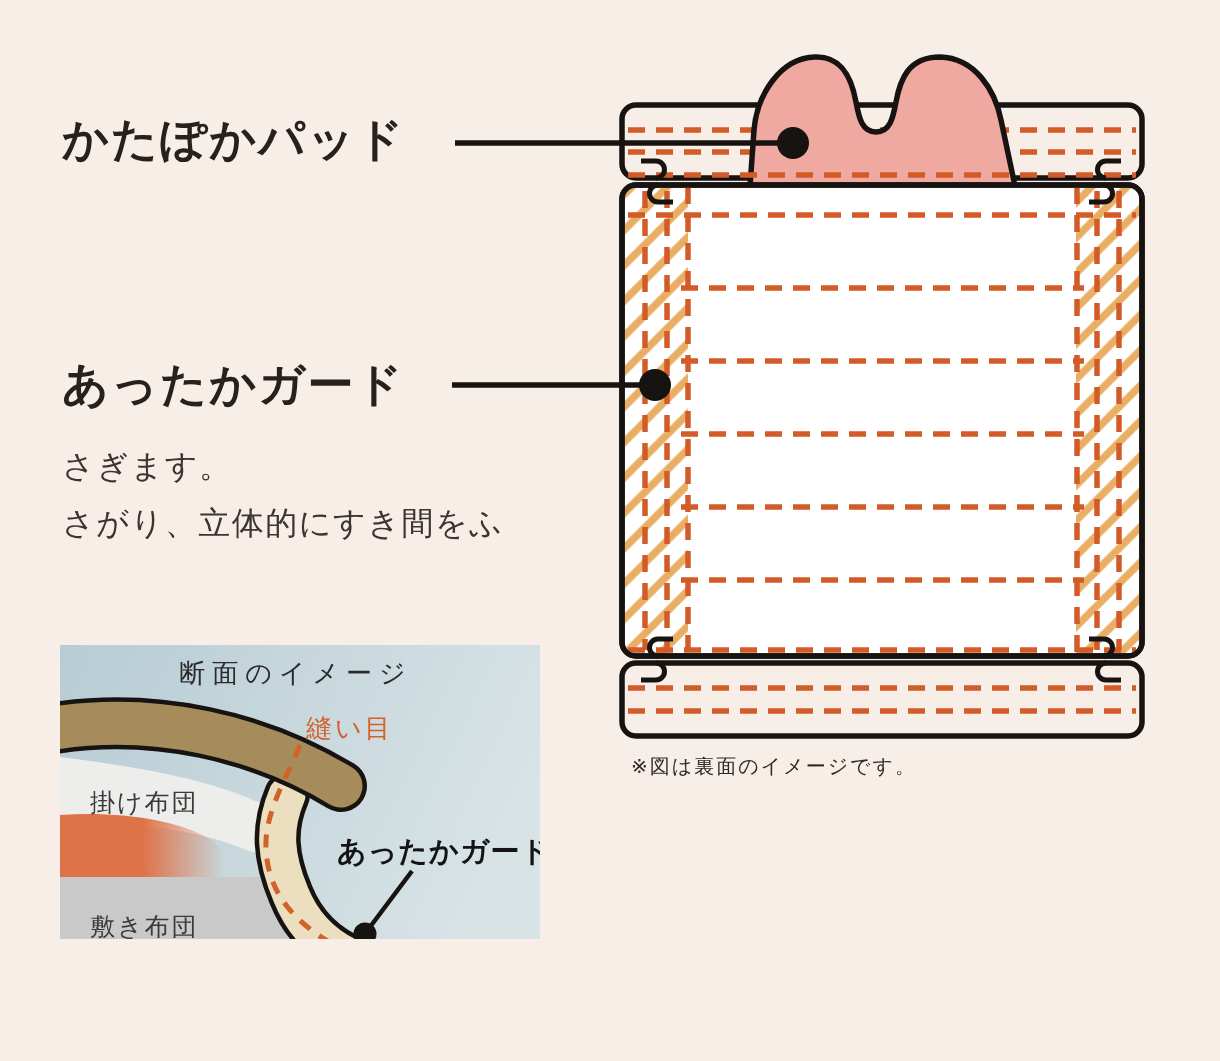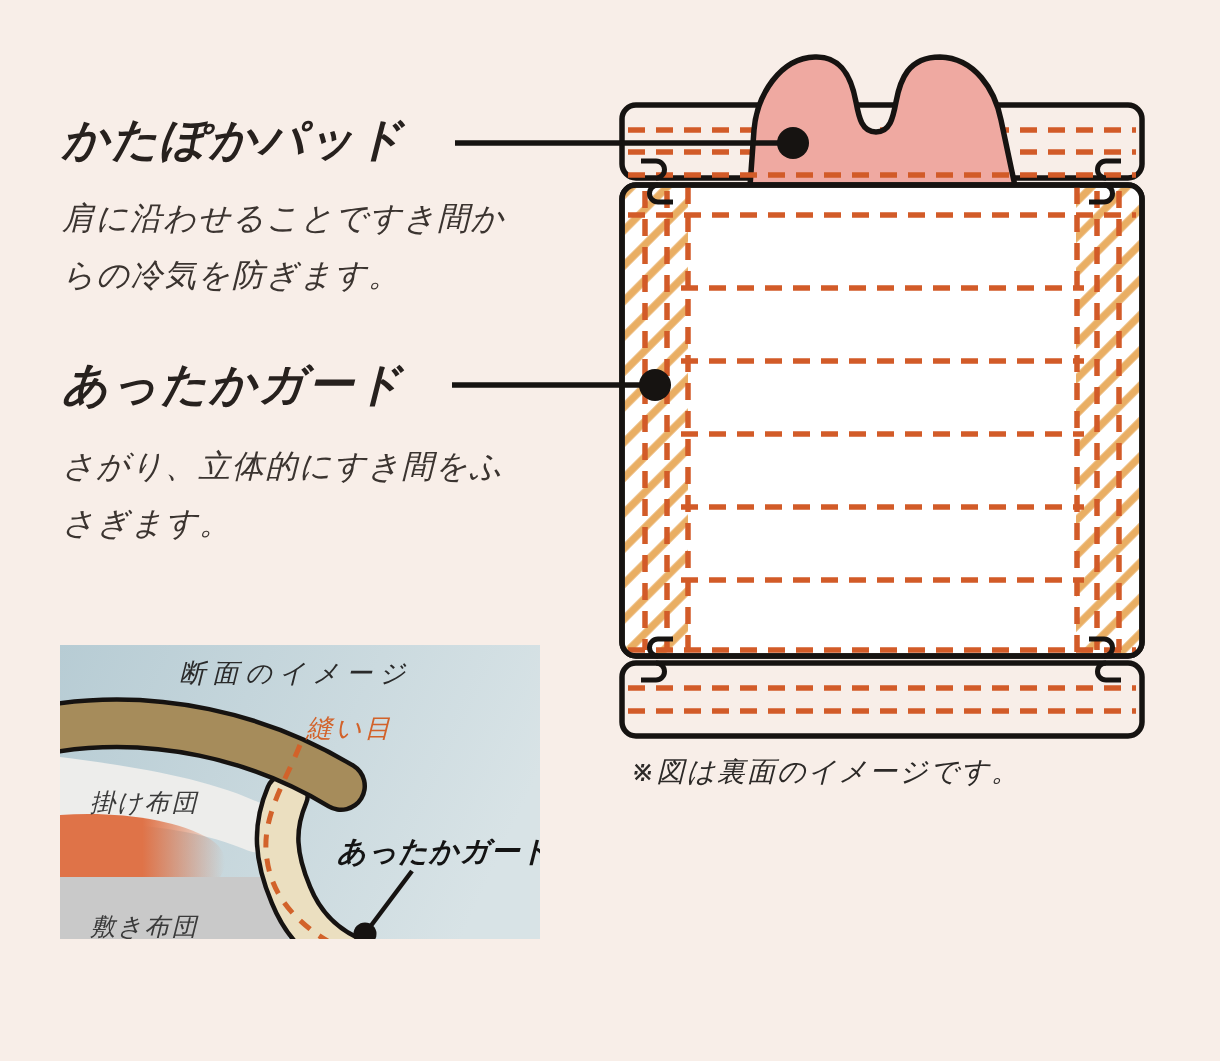--- a/index.html
+++ b/index.html
@@ -3,30 +3,30 @@
 <meta charset="utf-8">
 <style>
   :root{
     --bg:#F8EEE8; --ink:#161311; --heading:#27211E; --body-text:#3B3430;
     --dash:#D25B28; --hatch:#E9AE63; --pink:#EFA9A1; --brown-band:#A68C5B;
     --guard-cream:#EBDFC0; --mattress-grey:#C9C9C9; --heat-orange:#DF7348;
     --comforter-white:#EDEDEB; --seam-orange:#D2622A;
   }
   html,body{margin:0;padding:0;}
   body{background:var(--bg);font-family:"Liberation Sans","DejaVu Sans",sans-serif;}
-  .page{position:relative;width:1220px;height:939px;background:var(--bg);overflow:hidden;font-style:italic;}
+  .page{position:relative;width:1220px;height:939px;background:var(--bg);overflow:hidden;}
   .abs{position:absolute;left:0;top:0;}
   .h{position:absolute;left:62px;margin:0;font-size:46px;line-height:1.1;
      font-weight:700;letter-spacing:2px;color:var(--heading);}
   .h1{top:114px;} .h2{top:359px;}
   .para{position:absolute;left:62px;font-size:32px;line-height:57px;
         letter-spacing:1.5px;color:var(--body-text);}
   .p1{top:190px;} .p2{top:438px;}
   .para span{display:block;}
-  .caption{position:absolute;left:631px;top:753px;font-size:28px;
+  .caption{position:absolute;left:631px;top:753px;font-size:20px;
            letter-spacing:2px;color:#2d2a28;}
   .inset-svg{position:absolute;left:60px;top:645px;}
   svg text{font-family:"Liberation Sans","DejaVu Sans",sans-serif;}
   .d{stroke:var(--dash);stroke-width:5.5;stroke-dasharray:17 11;fill:none;}
   .dseam{stroke:var(--seam-orange);stroke-width:5;stroke-dasharray:13 11;fill:none;}
   .k{stroke:var(--ink);stroke-width:5.5;fill:none;}
   .hook{stroke:var(--ink);stroke-width:5;fill:none;}
   .lblsoft{fill:#3a3a3a;}
 </style>
 </head>
@@ -102,29 +102,25 @@
       <line x1="455" y1="143" x2="780" y2="143" style="stroke:var(--ink);stroke-width:5.5"></line>
       <circle cx="793" cy="143" r="16" style="fill:var(--ink)"></circle>
     </g>
     <g>
       <line x1="452" y1="385" x2="642" y2="385" style="stroke:var(--ink);stroke-width:5.5"></line>
       <circle cx="655" cy="385" r="16" style="fill:var(--ink)"></circle>
     </g>
   </svg>
 
   <h2 class="h h1">かたぽかパッド</h2>
-  <div class="para p1">
-    <span>肩に沿わせることですき間か</span>
-    <span>らの冷気を防ぎます。</span>
-  </div>
 
   <h2 class="h h2">あったかガード</h2>
   <div class="para p2">
+    <span>さぎます。</span>
     <span>さがり、立体的にすき間をふ</span>
-    <span>さぎます。</span>
   </div>
 
   <div class="caption">※図は裏面のイメージです。</div>
 
   <svg class="inset-svg" width="480" height="360" viewBox="0 0 480 360">
     <defs>
       <linearGradient id="insetbg" x1="0" y1="0" x2="1" y2="0.35">
         <stop offset="0" stop-color="#B7CCD4"></stop>
         <stop offset="1" stop-color="#D8E3E6"></stop>
       </linearGradient>

